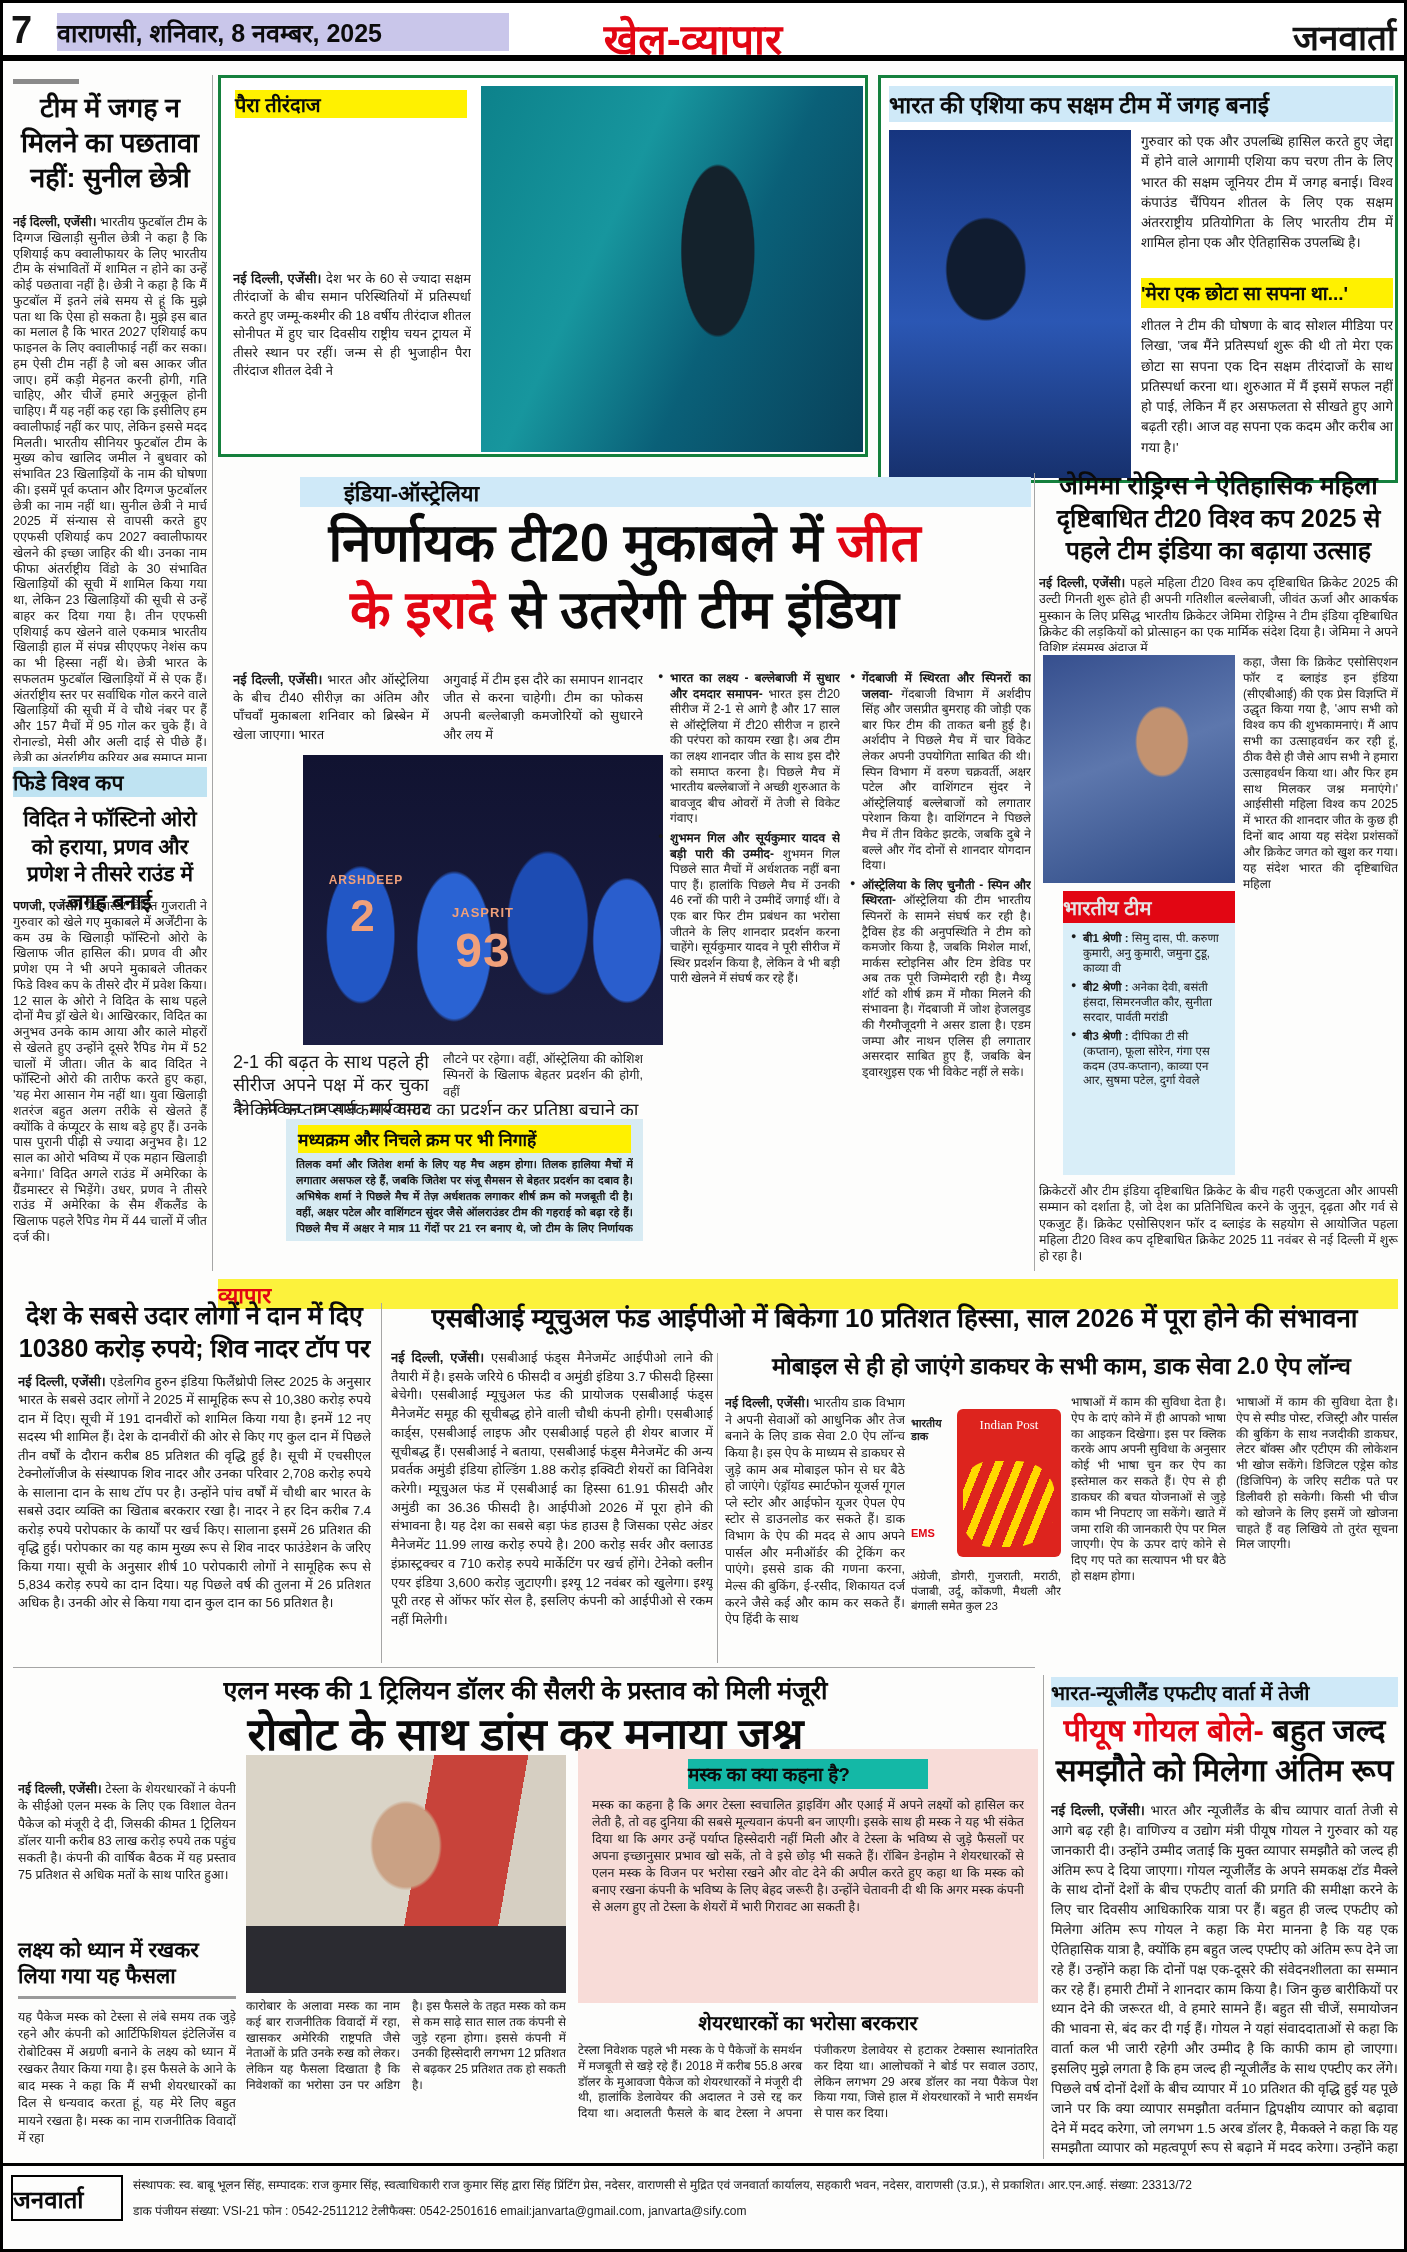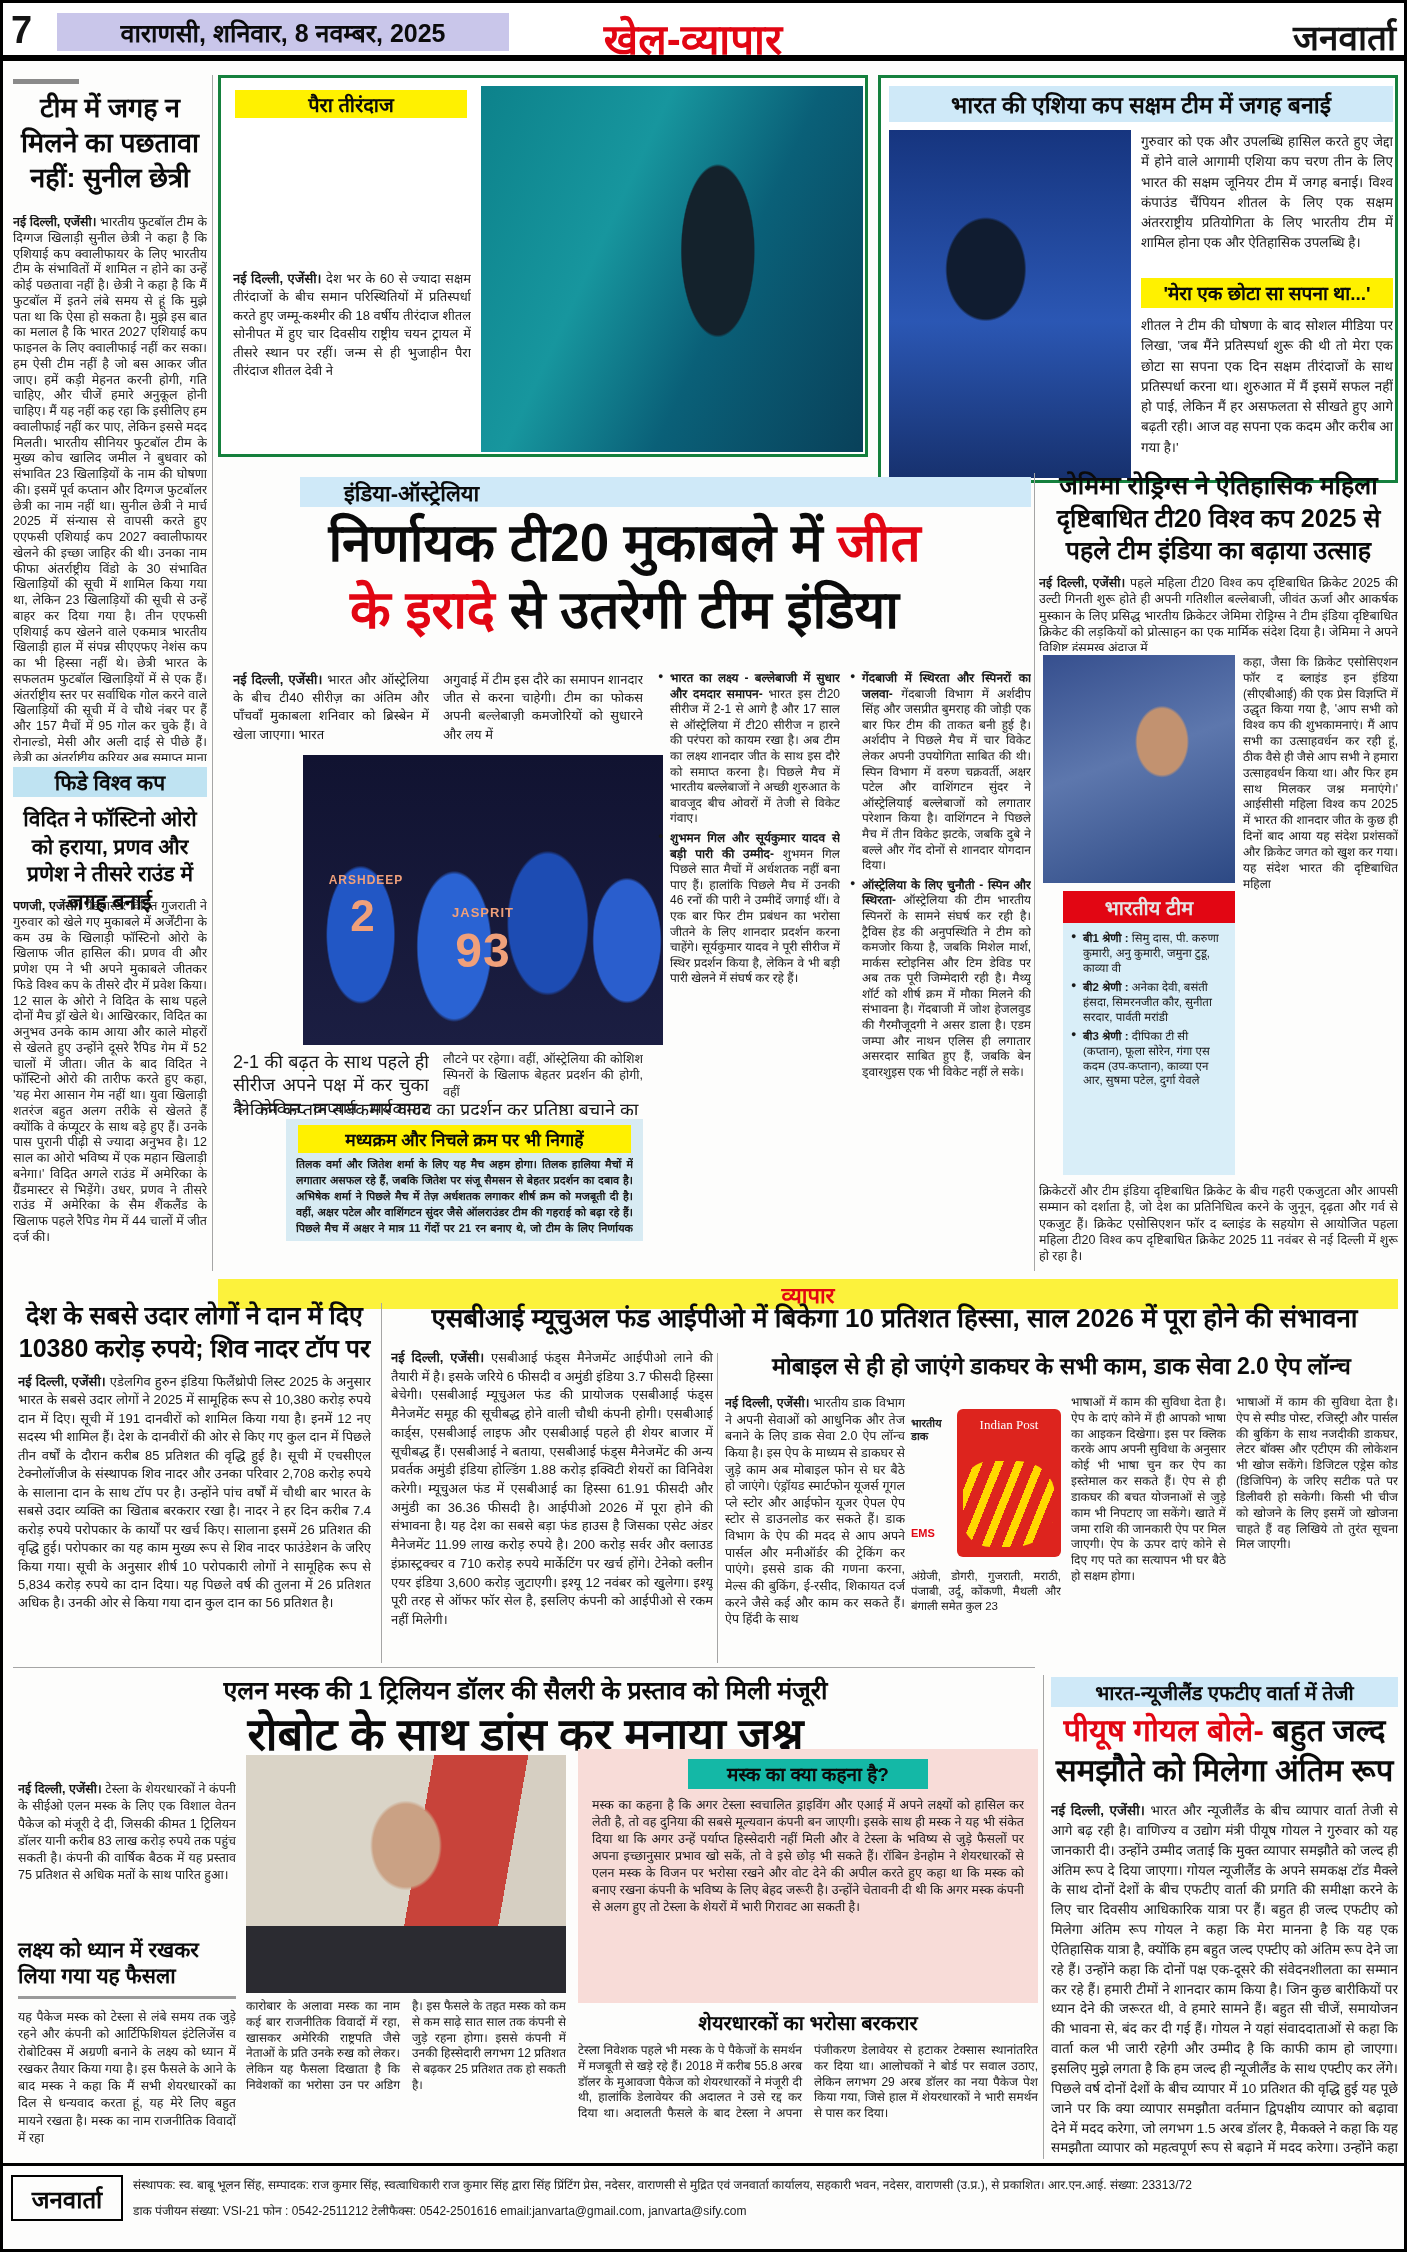--- a/index.html
+++ b/index.html
@@ -6,21 +6,21 @@
   #page{position:relative;width:1407px;height:2252px;margin:0 auto;background:#fdfdfc;
         border:3px solid #000;box-sizing:border-box;overflow:hidden;
         font-family:"Liberation Sans","DejaVu Sans",sans-serif;color:#141414}
   .abs{position:absolute;box-sizing:border-box}
   .c{text-align:center}
   .j{text-align:justify}
   .b{font-weight:bold}
   .red{color:#e20613}
   .hl{font-weight:bold;color:#0b0b0b;line-height:1.25}
   .bt{overflow:hidden;color:#191919}
-  .band{display:flex;align-items:center;justify-content:center;font-weight:bold;color:#0b0b0b}
+  .band{display:flex;align-items:center;justify-content:flex-start;font-weight:bold;color:#0b0b0b}
   .vr{background:#a5a5a5;width:1px}
   .hr{background:#a5a5a5;height:1px}
   .photo{overflow:hidden;position:absolute;box-sizing:border-box}
   .frame{border:3px solid #15803d;background:#fff}
   .ph-archery{background:
      radial-gradient(ellipse 60px 140px at 62% 45%,#14222c 0 60%,transparent 62%),
      linear-gradient(115deg,#0d828b 0%,#17969e 35%,#0a6078 62%,#09415a 100%)}
   .ph-asiacup{background:
      radial-gradient(ellipse 70px 90px at 40% 40%,#101c30 0 55%,transparent 58%),
      linear-gradient(180deg,#16357f,#2b57b4 55%,#17316e)}

